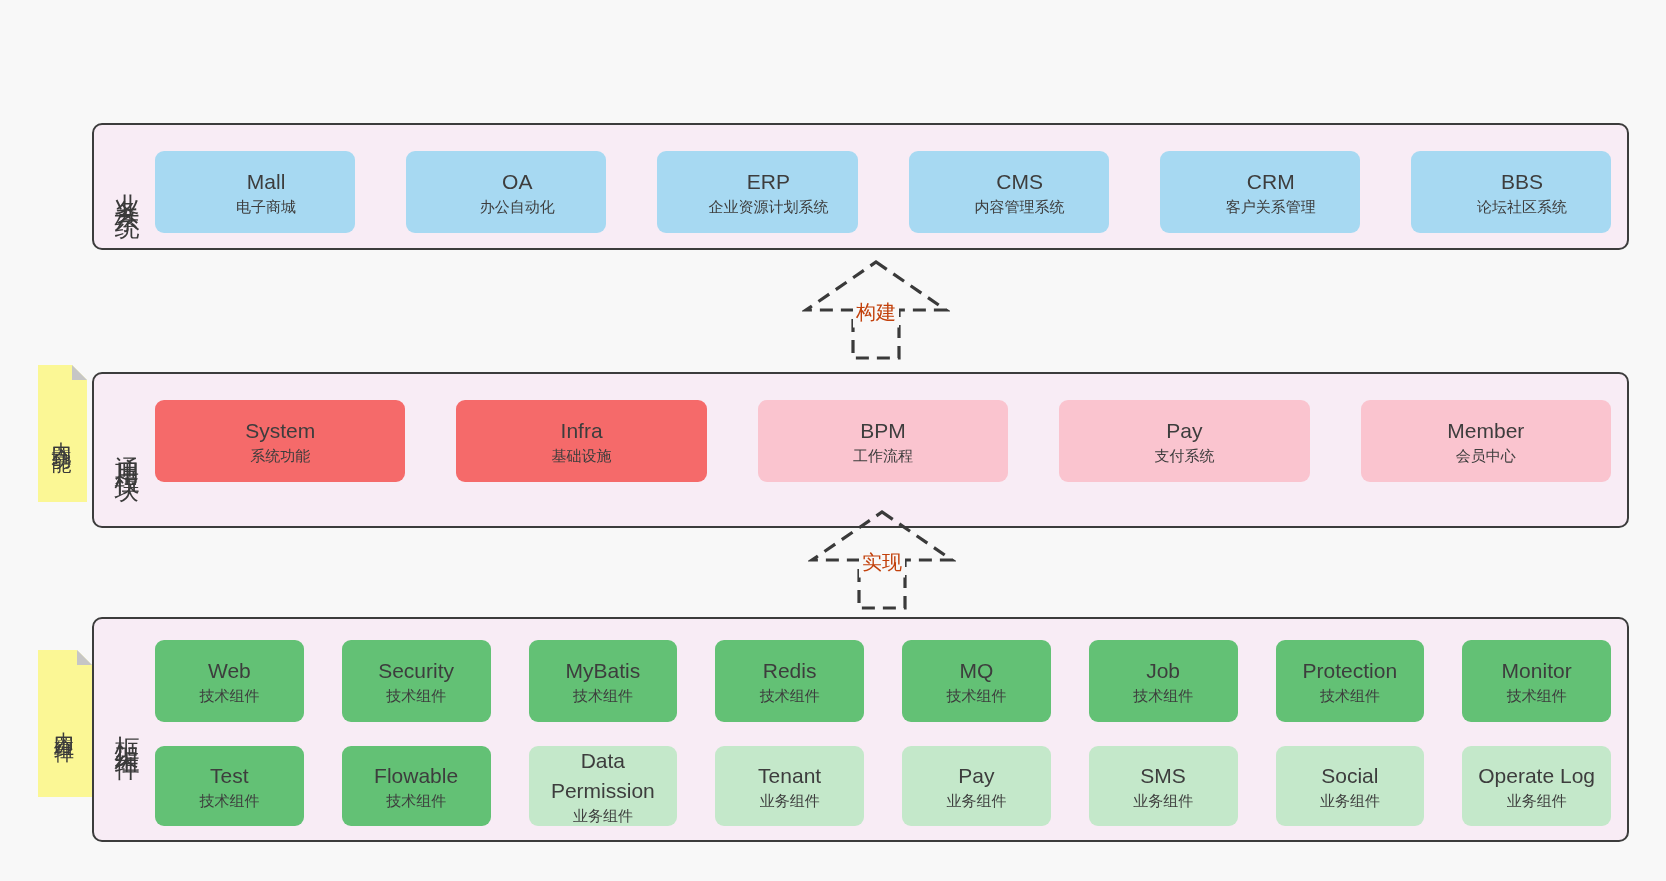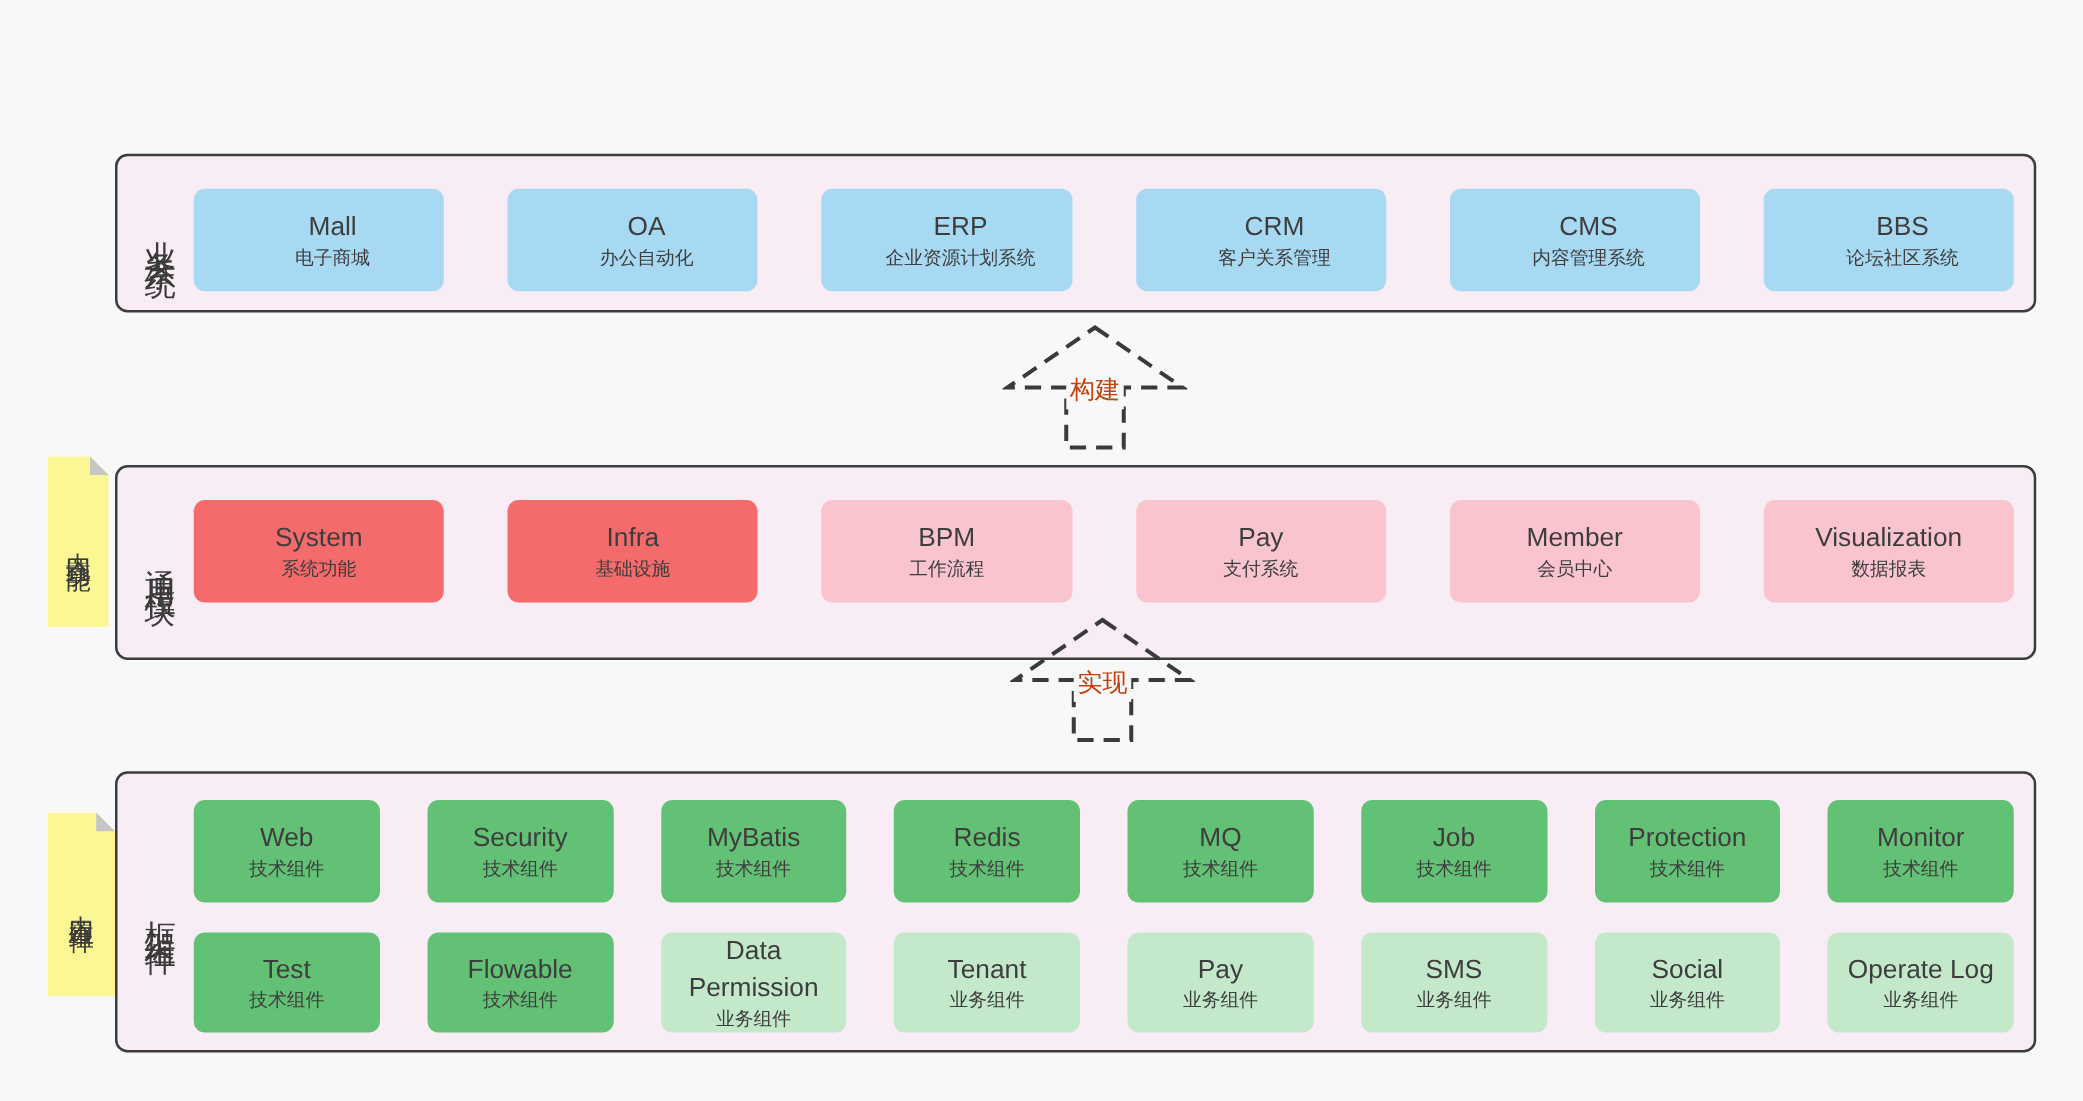--- a/index.html
+++ b/index.html
@@ -108,26 +108,26 @@
         </div>
         <div class="box v-blue">
           <div class="box-name">OA</div>
           <div class="box-sub">办公自动化</div>
         </div>
         <div class="box v-blue">
           <div class="box-name">ERP</div>
           <div class="box-sub">企业资源计划系统</div>
         </div>
         <div class="box v-blue">
+          <div class="box-name">CMS</div>
+          <div class="box-sub">内容管理系统</div>
+        </div>
+        <div class="box v-blue">
           <div class="box-name">CRM</div>
           <div class="box-sub">客户关系管理</div>
-        </div>
-        <div class="box v-blue">
-          <div class="box-name">CMS</div>
-          <div class="box-sub">内容管理系统</div>
         </div>
         <div class="box v-blue">
           <div class="box-name">BBS</div>
           <div class="box-sub">论坛社区系统</div>
         </div>
       </div>
   </section>
 
   <div class="arrow" style="left:802px;top:258px;">
     <svg width="148" height="104" viewBox="0 0 148 104">
@@ -152,33 +152,29 @@
           <div class="box-sub">工作流程</div>
         </div>
         <div class="box v-pink">
           <div class="box-name">Pay</div>
           <div class="box-sub">支付系统</div>
         </div>
         <div class="box v-pink">
           <div class="box-name">Member</div>
           <div class="box-sub">会员中心</div>
         </div>
-        <div class="box v-pink">
-          <div class="box-name">Visualization</div>
-          <div class="box-sub">数据报表</div>
-        </div>
       </div>
   </section>
 
   <div class="sticky" style="left:38px;top:365px;width:49px;height:137px;">
     <div class="fold"></div>
     <div class="sticky-text">内置功能</div>
   </div>
 
-  <div class="arrow" style="left:808px;top:492px;">
+  <div class="arrow" style="left:808px;top:508px;">
     <svg width="148" height="104" viewBox="0 0 148 104">
       <path d="M74 4 L144 52 L97 52 L97 100 L51 100 L51 52 L4 52 Z" fill="none" stroke="#3a3a3a" stroke-width="3.2" stroke-dasharray="13 8"></path>
     </svg>
     <span class="arrow-label">实现</span>
   </div>
 
   <section class="layer" style="top:617px;height:225px;text-decoration:underline;">
     <div class="layer-label">框架组件</div>
     <div class="boxes cols8" style="top:21px;height:82px;">
         <div class="box v-green">

